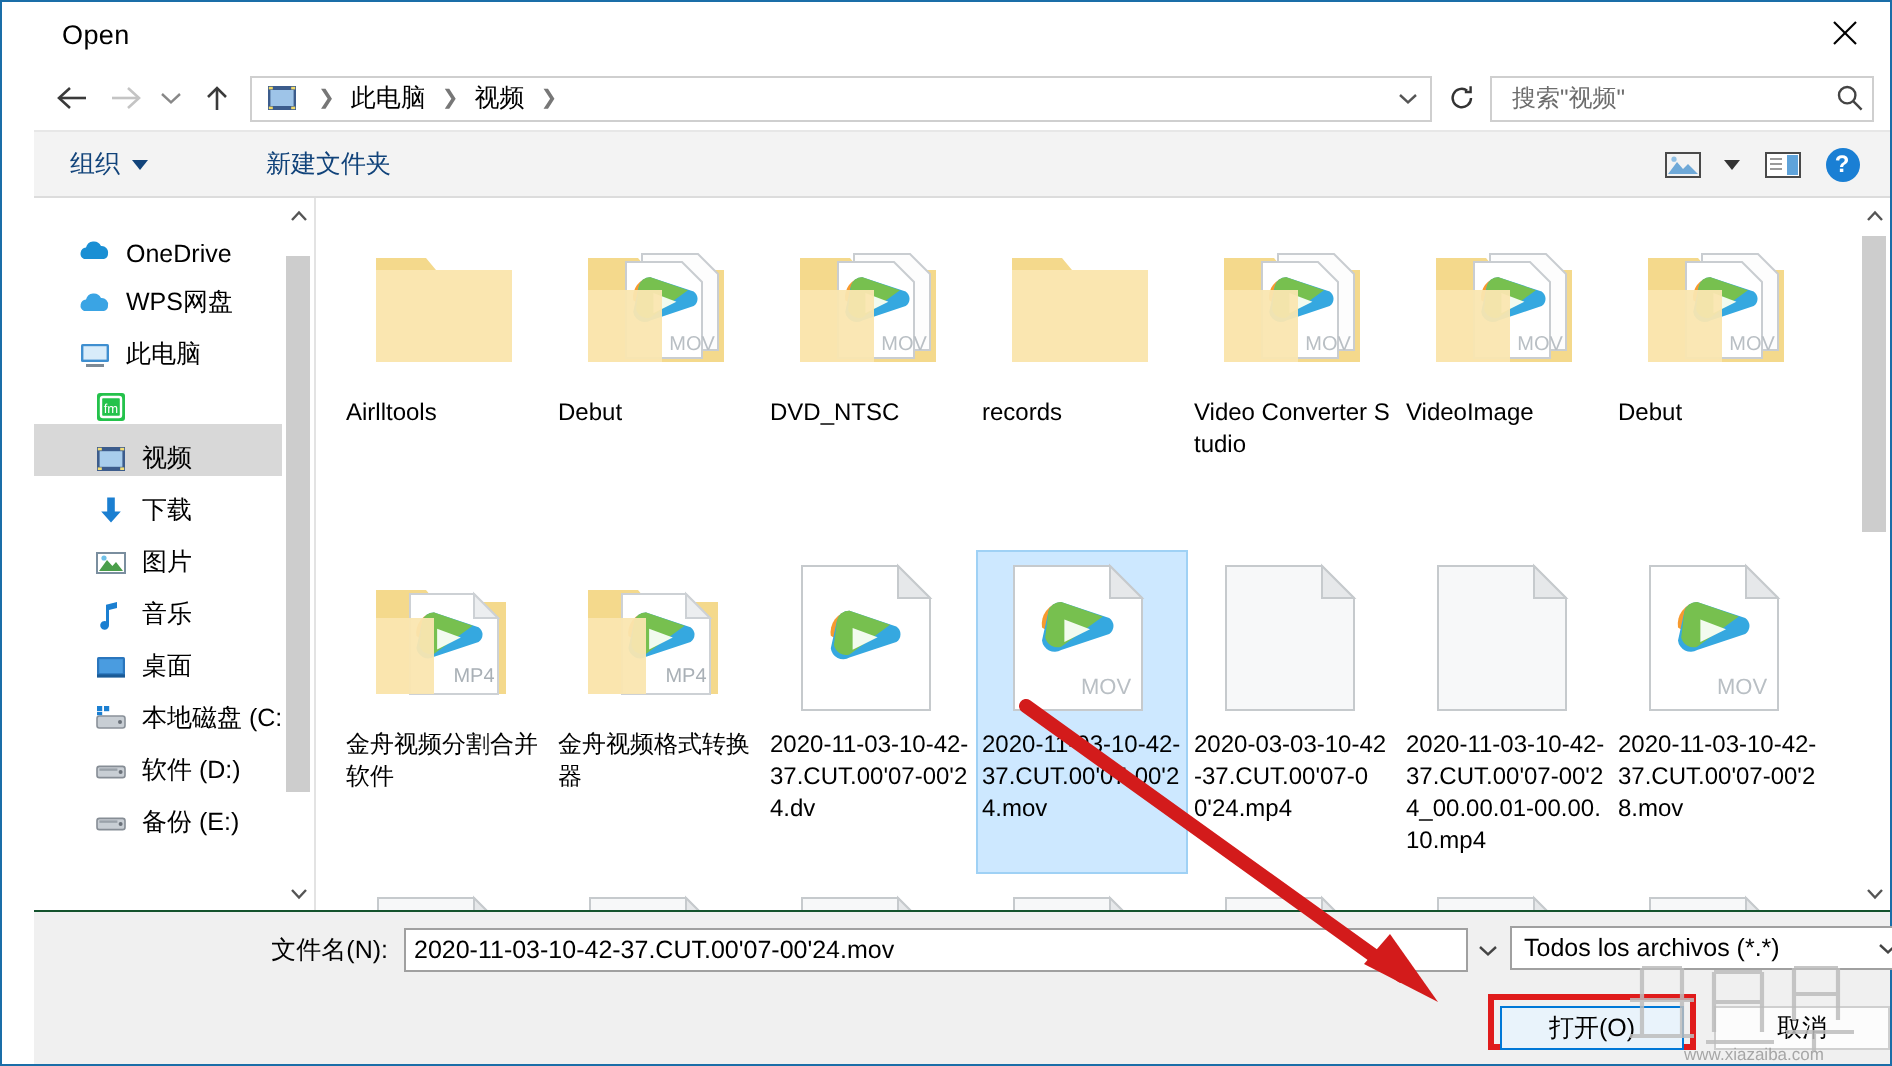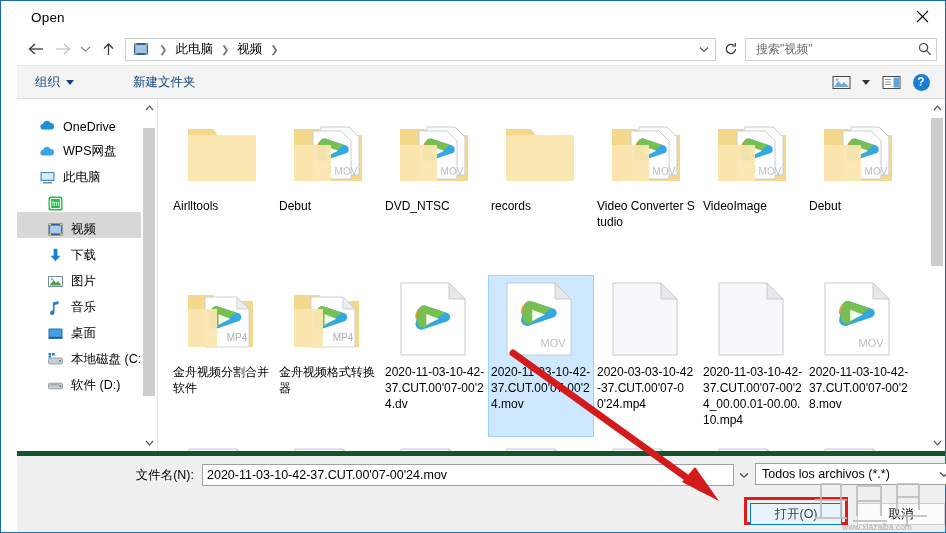--- a/index.html
+++ b/index.html
@@ -141,21 +141,21 @@
   .label{
     font-size:12px;line-height:16px;color:#000;
     width:100px;word-break:break-all;
   }
   .grid-sb{
     position:absolute;right:0;top:0;bottom:0;width:16px;background:#fff;
     display:flex;flex-direction:column;align-items:center;
   }
   
   .footer{
-    flex:0 0 76px;height:76px;background:#f0f0f0;border-top:5px solid #14532d;
+    flex:0 0 76px;height:76px;background:#f0f0f0;border-top:1px solid #14532d;
     position:relative;
   }
   .fname-row{
     position:absolute;left:0;top:7px;width:100%;height:24px;
     display:flex;align-items:center;
   }
   .fname-label{
     width:185px;text-align:right;padding-right:8px;font-size:12.5px;color:#000;
     box-sizing:border-box;
   }
@@ -178,21 +178,21 @@
   }
   .filter-text{flex:1;font-size:12.5px;color:#000;}
   .open-wrap{
     position:absolute;left:727px;top:41px;width:104px;height:28px;
     border:3px solid #e01b1b;box-sizing:border-box;
   }
   .open-btn{
     position:absolute;left:733px;top:47px;width:92px;height:22px;
     border:1px solid #0078d7;background:#e9f3fb;
     display:flex;align-items:center;justify-content:center;
-    font-size:12.5px;color:#404040;box-sizing:border-box;
+    font-size:12.5px;color:#000000;box-sizing:border-box;
   }
   .cancel-btn{
     position:absolute;left:840px;top:47px;width:88px;height:22px;
     border:1px solid #cfcfcf;background:#fcfcfc;
     display:flex;align-items:center;justify-content:center;
     font-size:12.5px;color:#000;box-sizing:border-box;
   }
   
   .annot{position:absolute;left:0;top:0;width:946px;height:533px;
     pointer-events:none;z-index:50;}
@@ -427,20 +427,30 @@
           <div class="side-item indent">
             <span class="side-ico">
               <svg viewBox="0 0 17 17">
                 <rect x="1.5" y="6.2" width="14" height="5.6" rx="1.2" fill="#c8ced4" stroke="#868d95" stroke-width=".8"></rect>
                 <rect x="2.7" y="7.2" width="9" height="1.2" fill="#9aa1a9"></rect>
                 <circle cx="13.3" cy="9" r="1" fill="#6a7179"></circle>
               </svg>
             </span>
             <span>软件 (D:)</span>
           </div>
+          <div class="side-item indent">
+            <span class="side-ico">
+              <svg viewBox="0 0 17 17">
+                <rect x="1.5" y="6.2" width="14" height="5.6" rx="1.2" fill="#c8ced4" stroke="#868d95" stroke-width=".8"></rect>
+                <rect x="2.7" y="7.2" width="9" height="1.2" fill="#9aa1a9"></rect>
+                <circle cx="13.3" cy="9" r="1" fill="#6a7179"></circle>
+              </svg>
+            </span>
+            <span>备份 (E:)</span>
+          </div>
         </div>
       <div class="sb-vert">
         <div class="sb-arrow">
           <svg width="9" height="6" viewBox="0 0 9 6">
             <path d="M1 5 L4.5 1.2 L8 5" fill="none" stroke="#555" stroke-width="1.2"></path>
           </svg>
         </div>
         <div class="sb-track">
           <div class="sb-thumb" style="top:12px;height:268px;"></div>
         </div>

